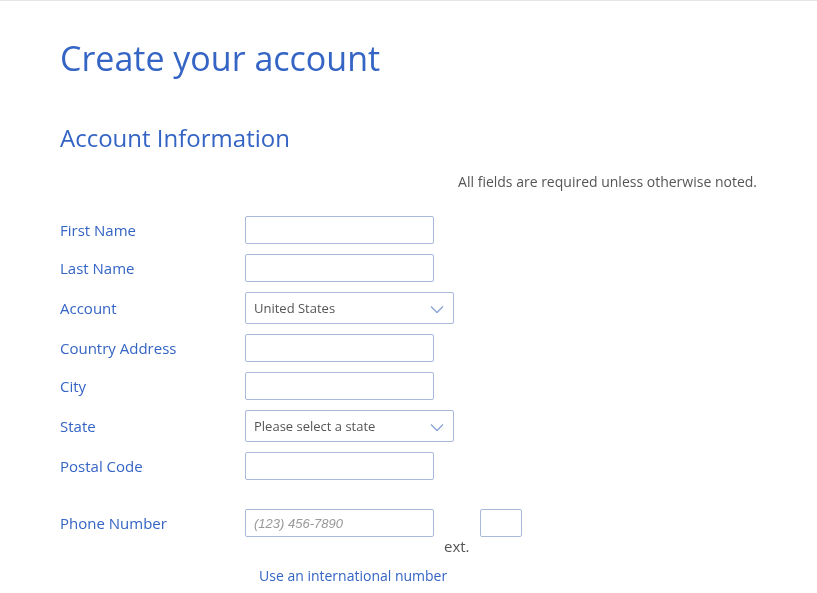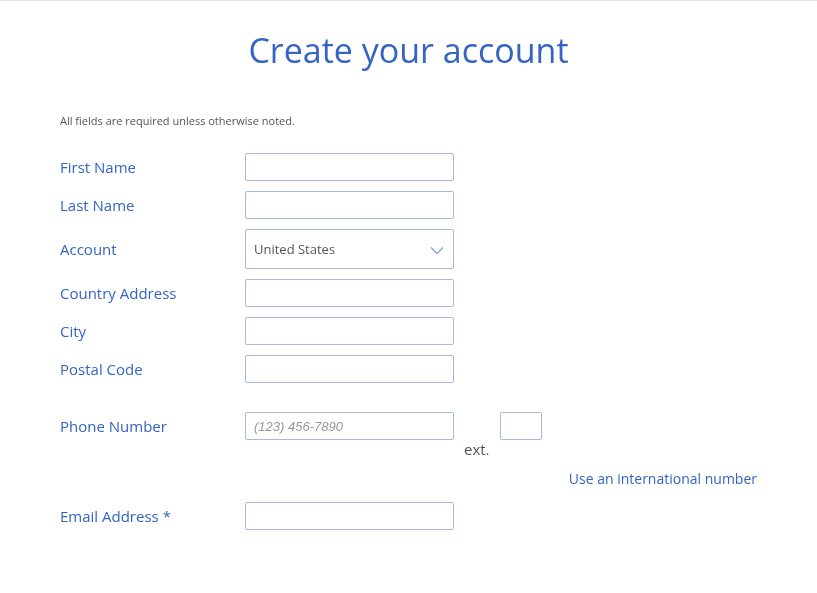--- a/index.html
+++ b/index.html
@@ -12,37 +12,37 @@
       font-size: 14px;
       color: #555;
       background: #fff;
       width: 817px;
       border-top: 1px solid #e5e5e5;
     }
     .container {
       padding: 20px 60px 30px 60px;
     }
     .page-title {
-      text-align: center;
       font-size: 34px;
       font-weight: 400;
       color: #3464c4;
       margin-bottom: 40px;
-      margin-top: 6px;
+      margin-top: 14px;
     }
     .section-title {
       font-size: 24px;
       font-weight: 400;
       color: #3464c4;
       margin-bottom: 18px;
     }
     .helper-text {
-      font-size: 11px;
+      font-size: 14px;
       color: #555;
       margin-bottom: 25px;
+      text-align: right;
     }
     .form-row {
       display: flex;
       align-items: center;
       margin-bottom: 10px;
     }
     .form-label {
       width: 185px;
       text-align: left;
       padding-right: 14px;
@@ -55,40 +55,40 @@
     }
     .form-label .star {
       color: #3464c4;
     }
     .form-control-wrap {
       display: flex;
       align-items: center;
       gap: 10px;
     }
     .text-input {
-      width: 209px;
+      width: 189px;
       height: 28px;
       border: 1px solid #a9b9dc;
       border-radius: 2px;
       padding: 2px 8px;
       font-size: 13px;
       color: #333;
       background: #fff;
     }
     .text-input::placeholder {
       color: #999;
       font-style: italic;
     }
     .text-input.short {
       width: 42px;
     }
     .select-wrap {
       position: relative;
       width: 209px;
-      height: 40px;
+      height: 32px;
     }
     .select-display {
       width: 100%;
       height: 100%;
       border: 1px solid #a9b9dc;
       border-radius: 2px;
       padding: 0 28px 0 8px;
       font-size: 13px;
       color: #555;
       background: #fff;
@@ -117,29 +117,29 @@
     }
     .link-text {
       color: #3464c4;
       font-size: 14px;
       cursor: pointer;
     }
     .sub-row {
       margin-left: 199px;
       margin-top: 2px;
       margin-bottom: 14px;
-      text-align: right;
     }
   </style>
 </head>
 <body>
 
 <div class="container">
   <h1 class="page-title">Create your account</h1>
 
+  <h2 class="section-title">Account Information</h2>
 
   <p class="helper-text">All fields are required unless otherwise noted.</p>
 
   <div class="form-row">
     <label class="form-label">First Name</label>
     <div class="form-control-wrap">
       <input type="text" class="text-input" style="">
     </div>
   </div>
 
@@ -172,20 +172,33 @@
     </div>
   </div>
 
   <div class="form-row">
     <label class="form-label">City</label>
     <div class="form-control-wrap">
       <input type="text" class="text-input" style="">
     </div>
   </div>
 
+  <div class="form-row">
+    <label class="form-label">State</label>
+    <div class="form-control-wrap">
+      <div class="select-wrap">
+        <div class="select-display">Please select a state</div>
+        <span class="chevron">
+          <svg viewBox="0 0 14 8">
+              <path d="M1 1 L7 7 L13 1"></path>
+            </svg>
+        </span>
+      </div>
+    </div>
+  </div>
 
   <div class="form-row">
     <label class="form-label">Postal Code</label>
     <div class="form-control-wrap">
       <input type="text" class="text-input" style="">
     </div>
   </div>
 
   <div class="form-row">
     <label class="form-label">Phone Number</label>

